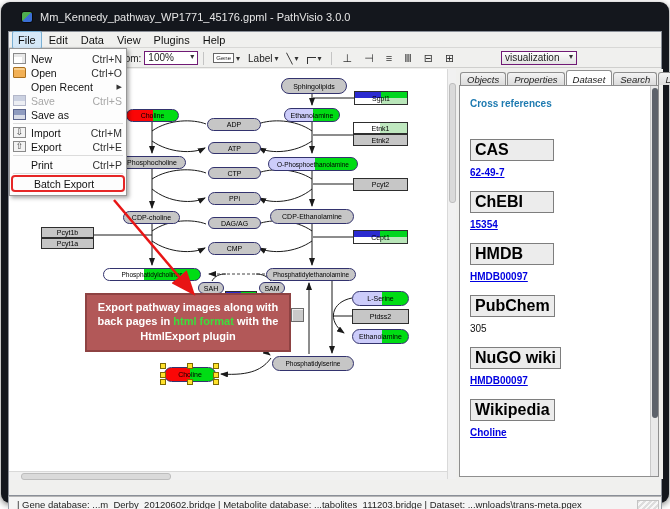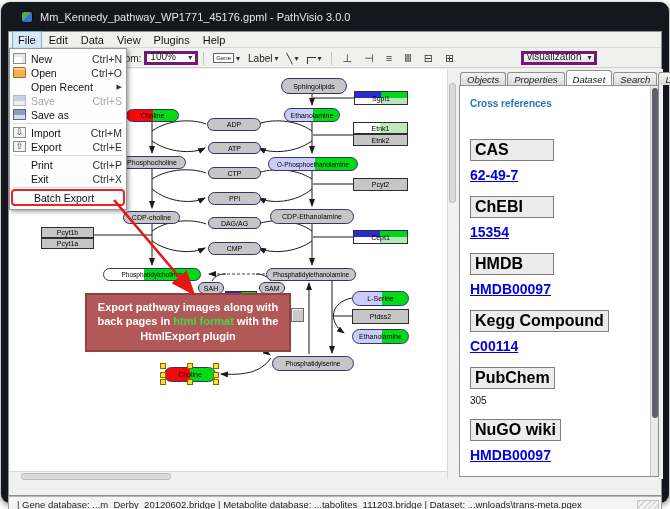--- a/index.html
+++ b/index.html
@@ -9,24 +9,24 @@
   .titlebar{position:absolute;left:0;top:0;right:0;height:29px;color:#e6e6e6;font-size:11px;display:flex;align-items:center;padding-left:20px;}
   .appicon{width:12px;height:12px;border-radius:3px;background:linear-gradient(135deg,#4fae4f 0 50%,#3b6fd4 50%);margin-right:7px;border:1px solid #0a0a0a;}
   .client{position:absolute;left:7px;top:29px;width:654px;height:465px;background:#f0f0ee;border:1px solid #8a8f98;}
   
   .menubar{position:absolute;left:0;top:0;right:0;height:16px;background:#f0f0ee;border-bottom:1px solid #d8d8d6;display:flex;align-items:center;font-size:11px;padding-left:3px;}
   .mbi{padding:1px 6px;margin-right:1px;color:#111;}
   .mbi.active{background:#d6e9f8;border:1px solid #7ab0d4;border-radius:2px;padding:2px 5px;}
   
   .toolbar{position:absolute;left:0;top:17px;right:0;height:19px;background:#f0f0ee;border-bottom:1px solid #cfcfcd;display:flex;align-items:center;font-size:10px;color:#222;padding-left:104px;}
   .tlabel{margin-right:3px;}
-  .combo{display:inline-flex;align-items:flex-end;background:#fff;border:3px solid #701a75;height:14px;padding:0 3px;font-size:10px;}
+  .combo{display:inline-flex;align-items:flex-start;background:#fff;border:1px solid #701a75;height:14px;padding:0 3px;font-size:10px;}
   .combo i{font-style:normal;margin-left:6px;font-size:8px;color:#333;}
   .zoomc{width:54px;justify-content:space-between;}
-  .vizc{margin-left:auto;margin-right:64px;background:linear-gradient(#fdfdfd,#e3e3e3);width:76px;justify-content:space-between;}
+  .vizc{margin-left:auto;margin-right:84px;background:linear-gradient(#fdfdfd,#e3e3e3);width:76px;justify-content:space-between;}
   .tsep{width:1px;height:13px;background:#c4c4c4;margin:0 5px;}
   .tbtn{display:inline-flex;align-items:center;padding:1px 3px;margin:0 1px;}
   .tbtn i{font-style:normal;font-size:8px;margin-left:2px;color:#333;}
   .genebox{font-weight:normal;font-size:6px;border:1px solid #666;background:#fff;padding:1px 2px;}
   .lineglyph{font-size:10px;}
   .elbow{width:9px;height:7px;border-left:1px solid #333;border-top:1px solid #333;margin-top:4px;}
   .tbico{font-size:11px;color:#333;padding:0 6px;}
   
   .canvas{position:absolute;left:0;top:37px;width:438px;height:402px;background:#fff;overflow:hidden;}
   .connectors{position:absolute;left:0;top:0;z-index:1;}
@@ -48,21 +48,21 @@
   .hscroll .thumb{position:absolute;left:12px;top:1px;width:150px;height:7px;background:#dadada;border:1px solid #bdbdbd;border-radius:3px;}
   
   .panel{position:absolute;left:447px;top:37px;width:207px;height:410px;background:#f0f0ee;}
   .tabs{position:absolute;left:4px;top:1px;height:15px;display:flex;font-size:9.5px;}
   .tab{padding:1px 6px;background:linear-gradient(#f3f3f3,#dcdcdc);border:1px solid #8f8f8f;border-bottom:none;border-radius:3px 3px 0 0;margin-right:1px;color:#222;margin-top:2px;font-style:italic;}
   .tab.active{background:#fff;margin-top:0;padding-top:3px;position:relative;z-index:3;}
   .bp{position:absolute;left:3px;top:16px;width:200px;height:392px;background:#fff;border:1px solid #8f8f8f;overflow:hidden;z-index:2;}
   .bph{color:#1e7ab0;font-weight:bold;font-size:10px;margin:12px 6px 30px 10px;}
   .sec{margin:0 0 13px 10px;}
   .secbox{display:inline-block;min-width:84px;background:#ececec;border:1px solid #7e7e7e;font-weight:bold;font-size:16px;padding:1px 4px;color:#000;}
-  .seclink{display:block;margin-top:6px;color:#0000e0;font-weight:bold;font-size:14px;text-decoration:underline;}
+  .seclink{display:block;margin-top:6px;color:#0000e0;font-weight:bold;font-size:10px;text-decoration:underline;}
   .secval{display:block;margin-top:6px;color:#111;font-size:10px;}
   .pscroll{position:absolute;right:0;top:0;width:8px;height:100%;background:#e9e9e9;border-left:1px solid #c9c9c9;}
   .pthumb{position:absolute;left:1px;top:2px;width:6px;height:330px;background:#5d626a;border-radius:3px;}
   
   .statusbar{position:absolute;left:7px;top:494px;width:654px;height:17px;background:#f4f4f4;border:1px solid #9aa0a8;border-top:1px solid #b5b5b5;font-size:9.5px;color:#1d1d1d;line-height:15px;padding-left:8px;white-space:nowrap;overflow:hidden;}
   .grip{position:absolute;right:2px;top:3px;width:22px;height:11px;border:1px solid #c3c3c3;background:repeating-linear-gradient(135deg,#ddd 0 2px,#f7f7f7 2px 4px);}
   
   .filemenu{position:absolute;left:8px;top:46px;width:118px;background:#fdfdfd;border:1px solid #979797;box-shadow:2px 2px 4px rgba(0,0,0,.35);z-index:60;font-size:10.5px;padding:2px 0;}
   .mi{display:flex;align-items:center;height:13px;padding:0 4px 0 3px;color:#111;position:relative;margin:1px 0;}
   .mi .fmicon{width:13px;height:11px;margin-right:5px;flex:none;}
@@ -237,21 +237,20 @@
             <span class="tab active">Dataset</span>
             <span class="tab">Search</span>
             <span class="tab">Legend</span>
           </div>
         <div class="bp">
           <div class="bph">Cross references</div>
           <div id="sections">
               <div class="sec"><div class="secbox">CAS</div><a class="seclink">62-49-7</a></div>
               <div class="sec"><div class="secbox">ChEBI</div><a class="seclink">15354</a></div>
               <div class="sec"><div class="secbox">HMDB</div><a class="seclink">HMDB00097</a></div>
-              <div class="sec"><div class="secbox">Kegg Compound</div><a class="seclink">C00114</a></div>
               <div class="sec"><div class="secbox">PubChem</div><div class="secval">305</div></div>
               <div class="sec"><div class="secbox">NuGO wiki</div><a class="seclink">HMDB00097</a></div>
               <div class="sec"><div class="secbox">Wikipedia</div><a class="seclink">Choline</a></div>
             </div>
 
           <div class="pscroll">
               <div class="pthumb"></div>
             </div>
         </div>
       </div>
@@ -297,25 +296,20 @@
         <div class="mi">
           <span class="fmicon export"></span>
           <span class="lab">Export</span>
           <span class="sc">Ctrl+E</span>
         </div>
         <div class="msep"></div>
         <div class="mi">
           <span class="sp"></span>
           <span class="lab">Print</span>
           <span class="sc">Ctrl+P</span>
-        </div>
-        <div class="mi">
-          <span class="sp"></span>
-          <span class="lab">Exit</span>
-          <span class="sc">Ctrl+X</span>
         </div>
         <div class="msep"></div>
         <div class="mi hl">
           <span class="sp"></span>
           <span class="lab">Batch Export</span>
         </div>
       </div>
   </div>
 
   <svg class="redarrow" width="670" height="509">

